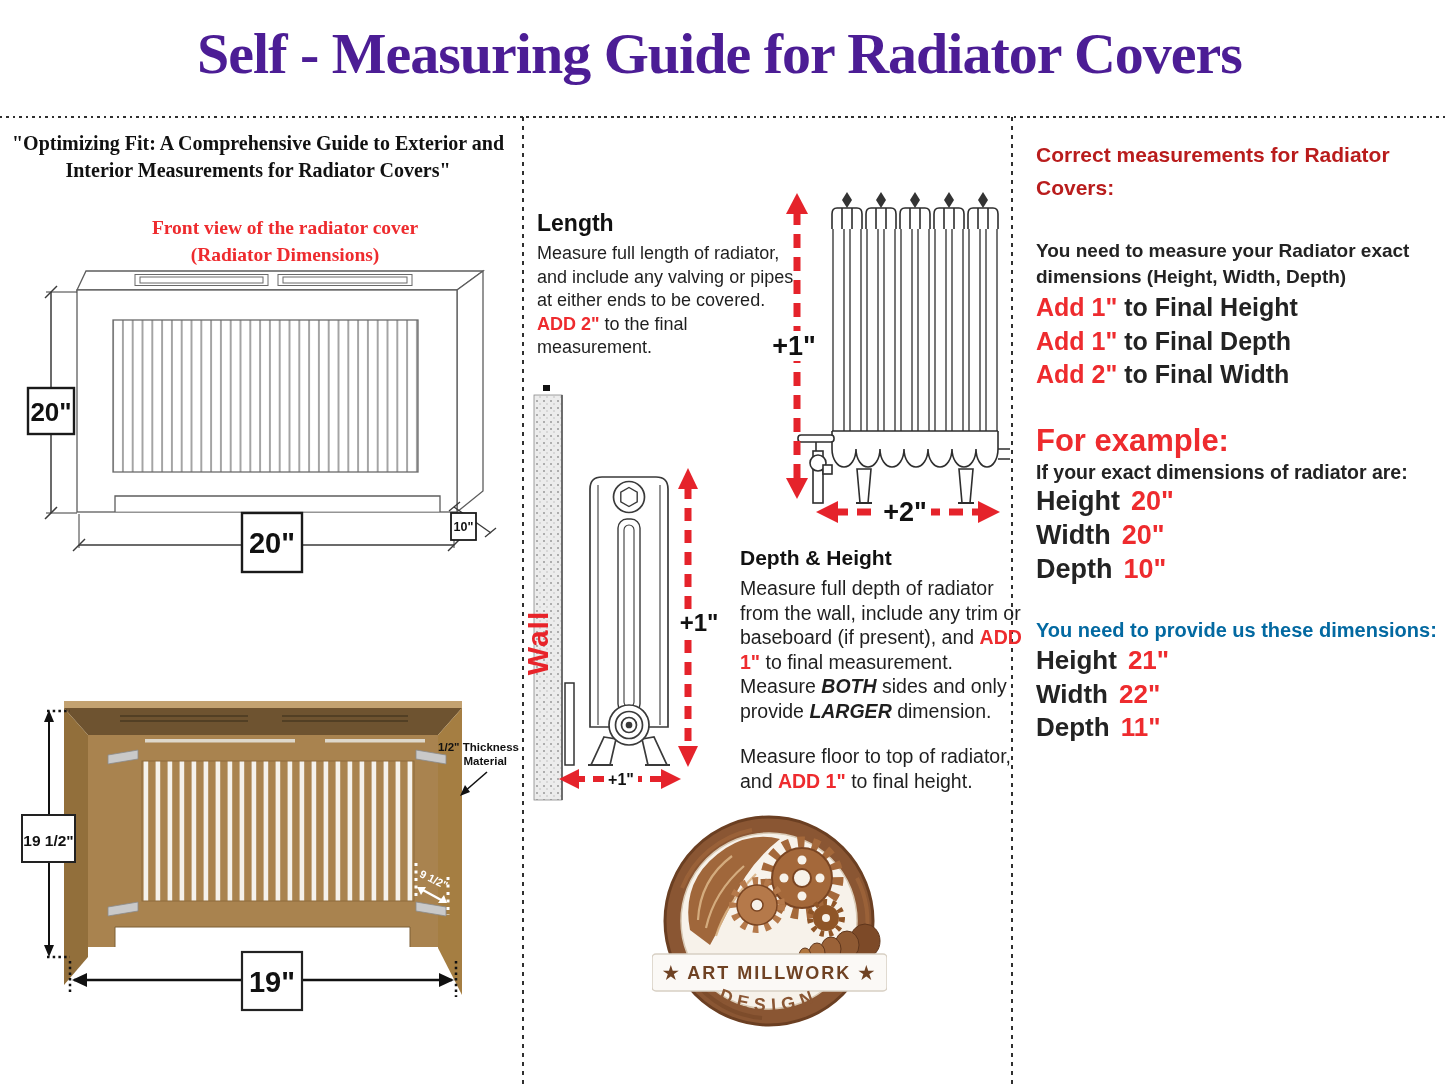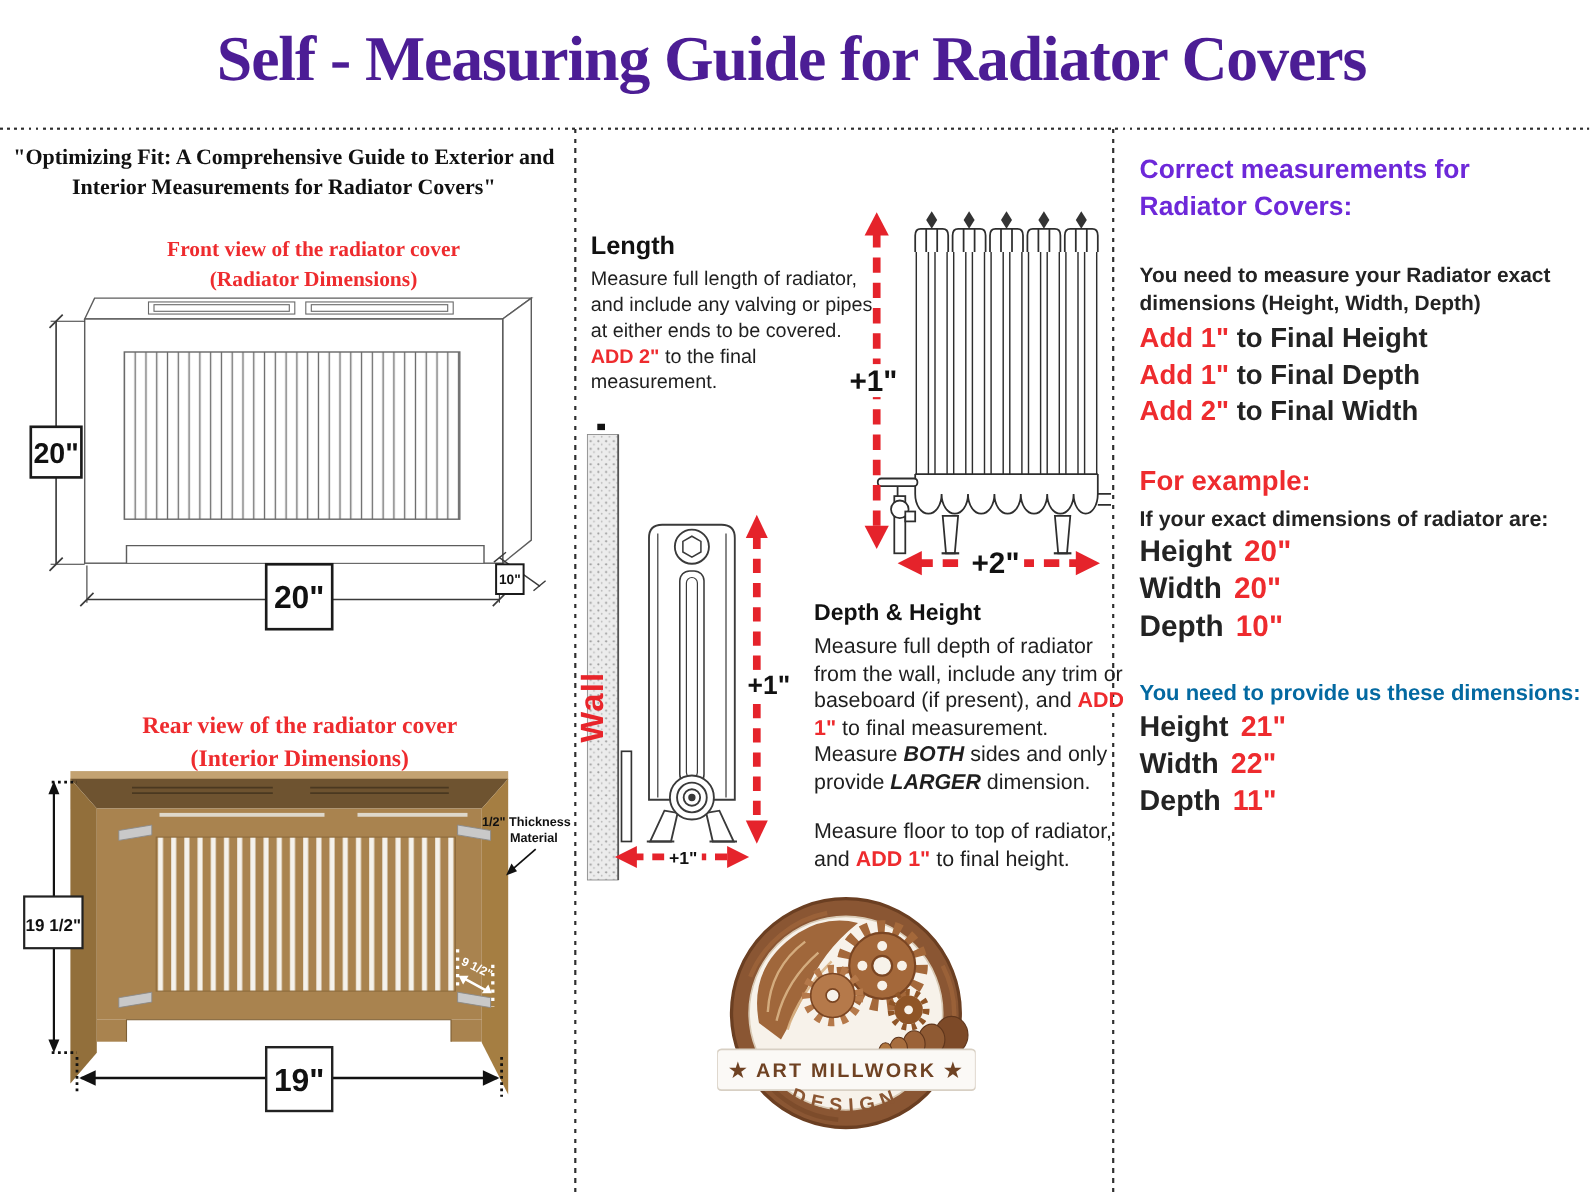--- a/index.html
+++ b/index.html
@@ -22,24 +22,24 @@
   .len-block{left:537px;top:210px;width:268px;}
   .len-heading{font-size:23px;font-weight:bold;color:#111;margin:0 0 5px 0;}
   .len-body{font-size:18px;line-height:23.5px;margin:0;}
   .dh-block{left:740px;top:546px;width:292px;}
   .dh-heading{font-size:21px;font-weight:bold;color:#111;margin:0 0 6px 0;}
   .dh-body{font-size:19.5px;line-height:24.5px;margin:0;}
   .dh-body2{margin-top:21px;}
   .bi{font-weight:bold;font-style:italic;}
   .redseg{color:#ee2b2e;font-weight:600;}
   .rc{left:1036px;width:402px;}
-  .rc-heading{top:138px;font-size:24px;line-height:33px;font-weight:bold;color:#6d28d9;}
+  .rc-heading{top:138px;font-size:21px;line-height:33px;font-weight:bold;color:#b91c1c;}
   .rc-intro{top:238px;font-size:19px;line-height:26px;font-weight:bold;color:#232323;}
   .rc-rules{top:291px;font-size:25px;line-height:33.5px;font-weight:bold;color:#232323;}
-  .rc-exheading{top:423px;font-size:25px;font-weight:bold;color:#ee2b2e;}
+  .rc-exheading{top:423px;font-size:31px;font-weight:bold;color:#ee2b2e;}
   .rc-exintro{top:461px;font-size:19.5px;font-weight:bold;color:#232323;}
   .rc-dims{top:484px;font-size:27px;line-height:34px;font-weight:bold;color:#232323;}
   .rc-provide{top:619px;font-size:20px;font-weight:bold;color:#0369a1;}
   .rc-pdims{top:644px;font-size:26px;line-height:33.5px;font-weight:bold;color:#232323;}
   .dim-value{color:#ee2b2e;margin-left:11px;}
   svg{font-family:"Liberation Sans",sans-serif;}
   svg text{user-select:none;}
 </style>
 </head>
 <body>
@@ -101,24 +101,20 @@
     <text x="252" y="295" text-anchor="middle" font-size="29" font-weight="bold" fill="#111">20"</text>
     <g stroke="#3a3a3a" stroke-width="1.3">
       <line x1="434" y1="249" x2="471" y2="275"></line>
       <line x1="429" y1="253" x2="440" y2="244"></line>
       <line x1="465" y1="279" x2="476" y2="270"></line>
     </g>
     <rect x="431" y="255" width="25" height="27" fill="#ffffff" stroke="#1a1a1a" stroke-width="1.8"></rect>
     <text x="443.5" y="273" text-anchor="middle" font-size="12.5" font-weight="bold" fill="#111">10"</text>
   </svg>
 
-  <div class="abs diagram-heading rear-heading">
-    <div>Rear view of the radiator cover</div>
-    <div>(Interior Dimensions)</div>
-  </div>
 
   <svg class="abs" style="left:20px;top:695px;" width="500" height="325" viewBox="0 0 500 325">
     <defs>
       <pattern id="rslots" width="12" height="140" patternUnits="userSpaceOnUse">
         <rect width="12" height="140" fill="#a9834f"></rect>
         <rect x="3.6" width="4.6" height="140" fill="#f5f2ec"></rect>
       </pattern>
     </defs>
     <rect x="44" y="6" width="398" height="8" fill="#c3a271"></rect>
     <polygon points="44,13 442,13 418,40 68,40" fill="#6e5330"></polygon>

